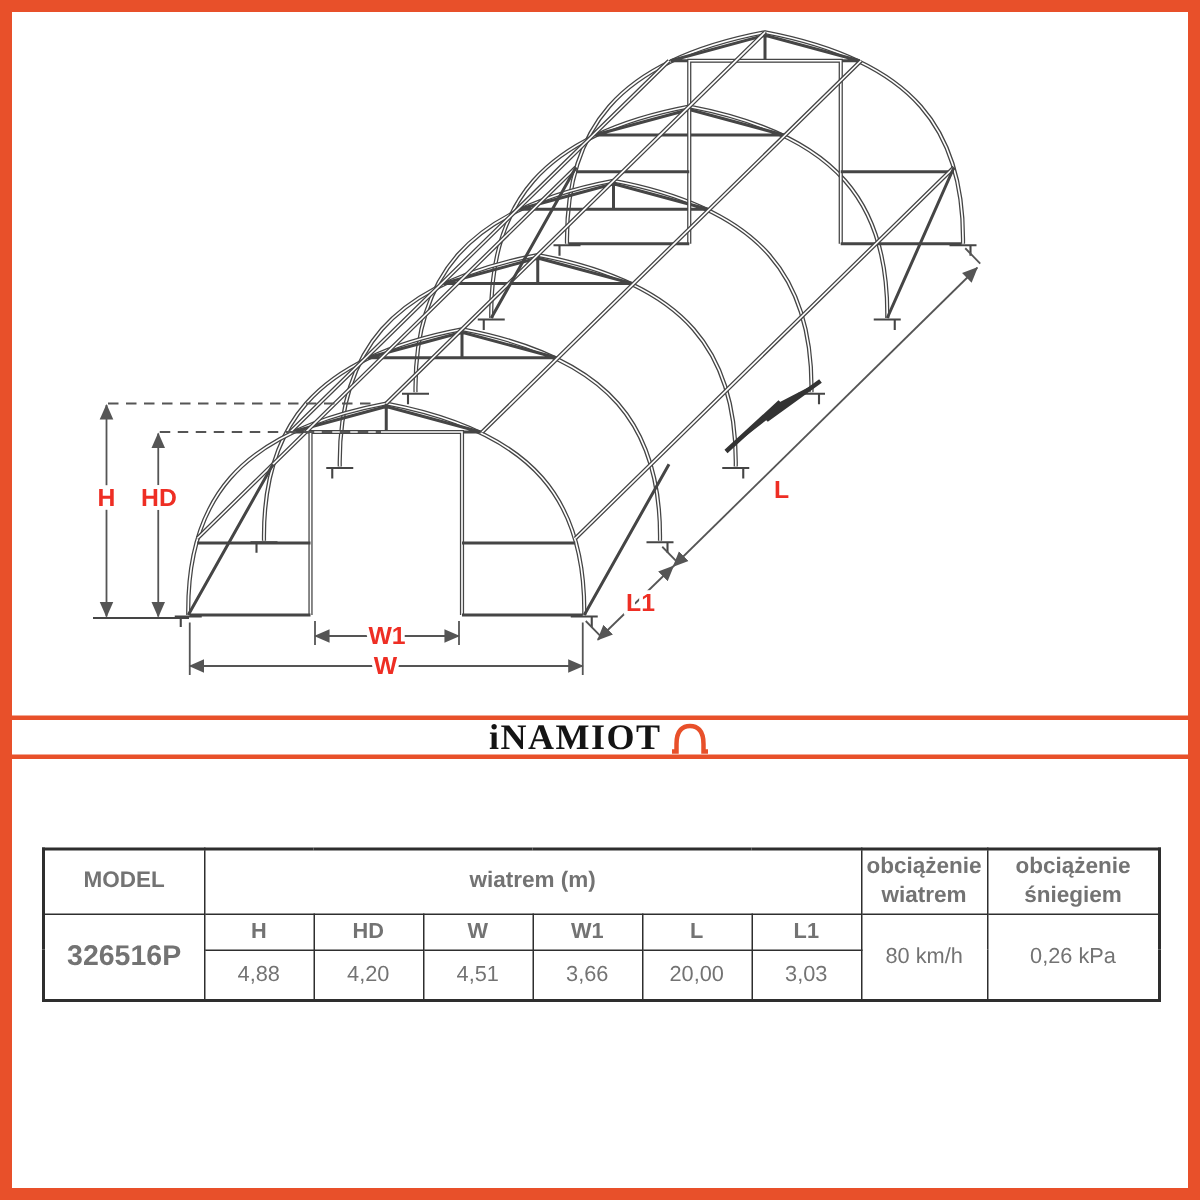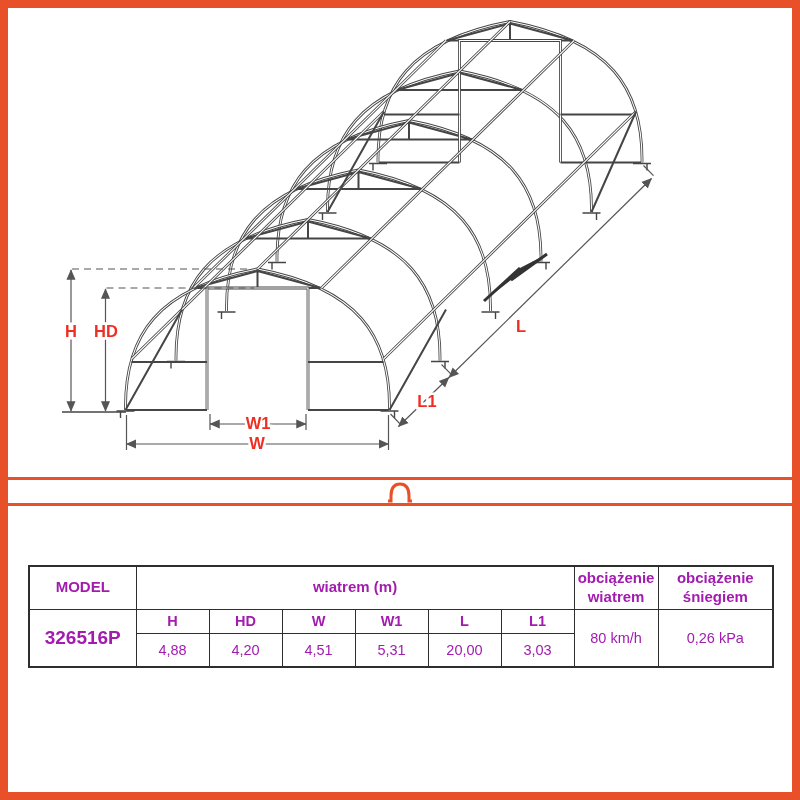--- a/index.html
+++ b/index.html
@@ -29,21 +29,21 @@
     border-top:3px solid #e8502a;border-bottom:3px solid #e8502a;
     display:flex;align-items:center;justify-content:center;gap:5px;background:#fff;
   }
   .logo-text{
     font-family:"Liberation Serif",serif;font-weight:bold;font-size:24px;
     color:#141414;letter-spacing:1px;line-height:1;
   }
   
   table.spec{
     position:absolute;left:28px;top:565px;width:744px;border-collapse:collapse;
-    table-layout:fixed;border:2.5px solid #2e2e2e;background:#fff;color:#a21caf;
+    table-layout:fixed;border:2.5px solid #2e2e2e;background:#fff;color:#737373;
   }
   table.spec td{border:1.6px solid #2e2e2e;text-align:center;vertical-align:middle;padding:0;}
   .hdr{font-weight:bold;font-size:15px;line-height:1.25;}
   .model-val{font-weight:bold;font-size:19px;}
   .dimh{font-weight:bold;font-size:14.5px;}
   .val{font-size:14.5px;}
 </style>
 </head>
 <body>
 
@@ -128,20 +128,21 @@
       <text class="redlab" x="521" y="332">L</text>
     </g>
 
     <g>
       <path class="bolt" d="M484 301 L520 268 L511 280 L547 254"></path>
       <path d="M484 301 L520 268 L511 280 Z M547 254 L511 280 L520 268 Z" fill="#333333"></path>
     </g>
   </svg>
 
   <div class="band">
+    <span class="logo-text">iNAMIOT</span>
     <svg width="28" height="22" viewBox="0 0 28 22">
       <path d="M2 20 L5 20 L5 15 C5 5.5 9.5 3 14 3 C18.5 3 23 5.5 23 15 L23 20 L26 20" fill="none" stroke="#e8502a" stroke-width="3" stroke-linejoin="miter"></path>
     </svg>
   </div>
 
   <table class="spec">
     <colgroup>
       <col style="width:107px">
       <col style="width:73px">
         <col style="width:73px">
@@ -167,21 +168,21 @@
       <td class="dimh">W1</td>
       <td class="dimh">L</td>
       <td class="dimh">L1</td>
       <td class="val" rowspan="2">80 km/h</td>
       <td class="val" rowspan="2">0,26 kPa</td>
     </tr>
     <tr style="height:34px">
       <td class="val">4,88</td>
       <td class="val">4,20</td>
       <td class="val">4,51</td>
-      <td class="val">5,31</td>
+      <td class="val">3,66</td>
       <td class="val">20,00</td>
       <td class="val">3,03</td>
     </tr>
   </tbody>
     </table>
 
   <div class="page-frame"></div>
 </div>
 
 </body></html>

